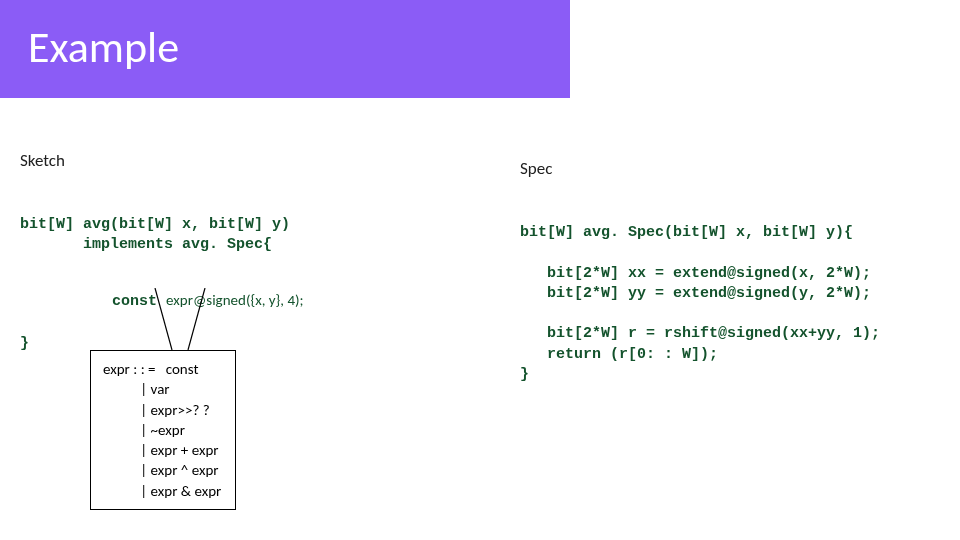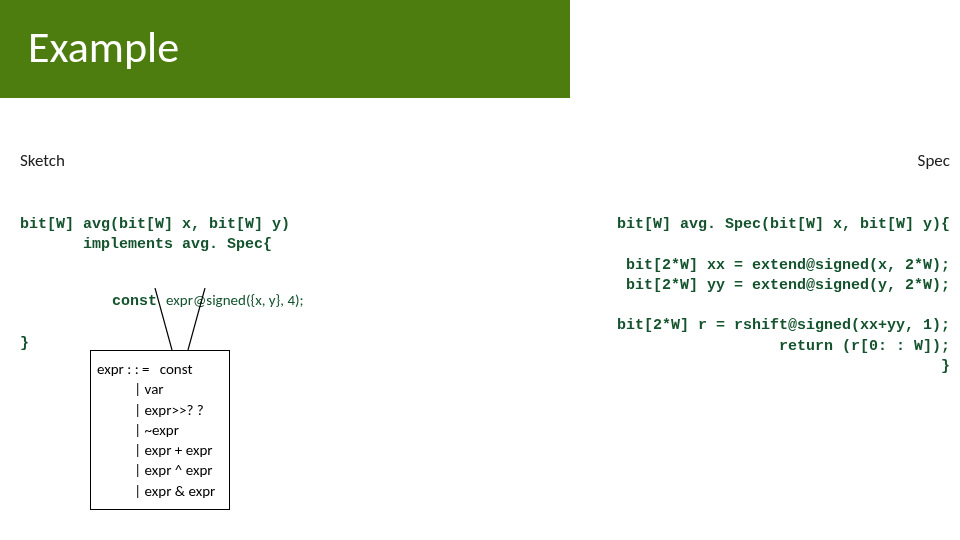--- a/index.html
+++ b/index.html
@@ -5,21 +5,21 @@
   html, body {
     margin: 0;
     padding: 0;
     width: 960px;
     height: 540px;
     background: #ffffff;
     font-family: Calibri, "Segoe UI", Arial, sans-serif;
     overflow: hidden;
   }
   .title-bar {
-    background: #4d7c0f;
+    background: #8b5cf6;
     width: 570px;
     height: 98px;
     position: relative;
   }
   .title-text {
     font-size: 44px;
     font-weight: 300;
     color: #ffffff;
     position: absolute;
     left: 28px;
@@ -33,23 +33,22 @@
   }
   .col-left {
     position: absolute;
     left: 20px;
     top: 0;
     width: 460px;
   }
   .col-right {
     position: absolute;
     left: 520px;
-    top: 0;
+    top: 8px;
     width: 430px;
-    text-align: right;
   }
   .section-label {
     font-size: 17px;
     font-weight: 400;
     color: #202020;
     margin-bottom: 44px;
   }
   .code {
     font-family: "Courier New", monospace;
     font-size: 15px;
@@ -60,21 +59,21 @@
   }
   .hl {
     font-family: Calibri, "Segoe UI", Arial, sans-serif;
     font-weight: 400;
   }
   .grammar-box {
     position: absolute;
     left: 70px;
     top: 200px;
     border: 1.5px solid #000;
-    padding: 8px 14px 8px 6px;
+    padding: 8px 14px 8px 12px;
     font-family: Calibri, "Segoe UI", Arial, sans-serif;
     font-size: 15px;
     line-height: 1.35;
     white-space: pre;
   }
   .connector {
     position: absolute;
     left: 130px;
     top: 138px;
     width: 60px;

